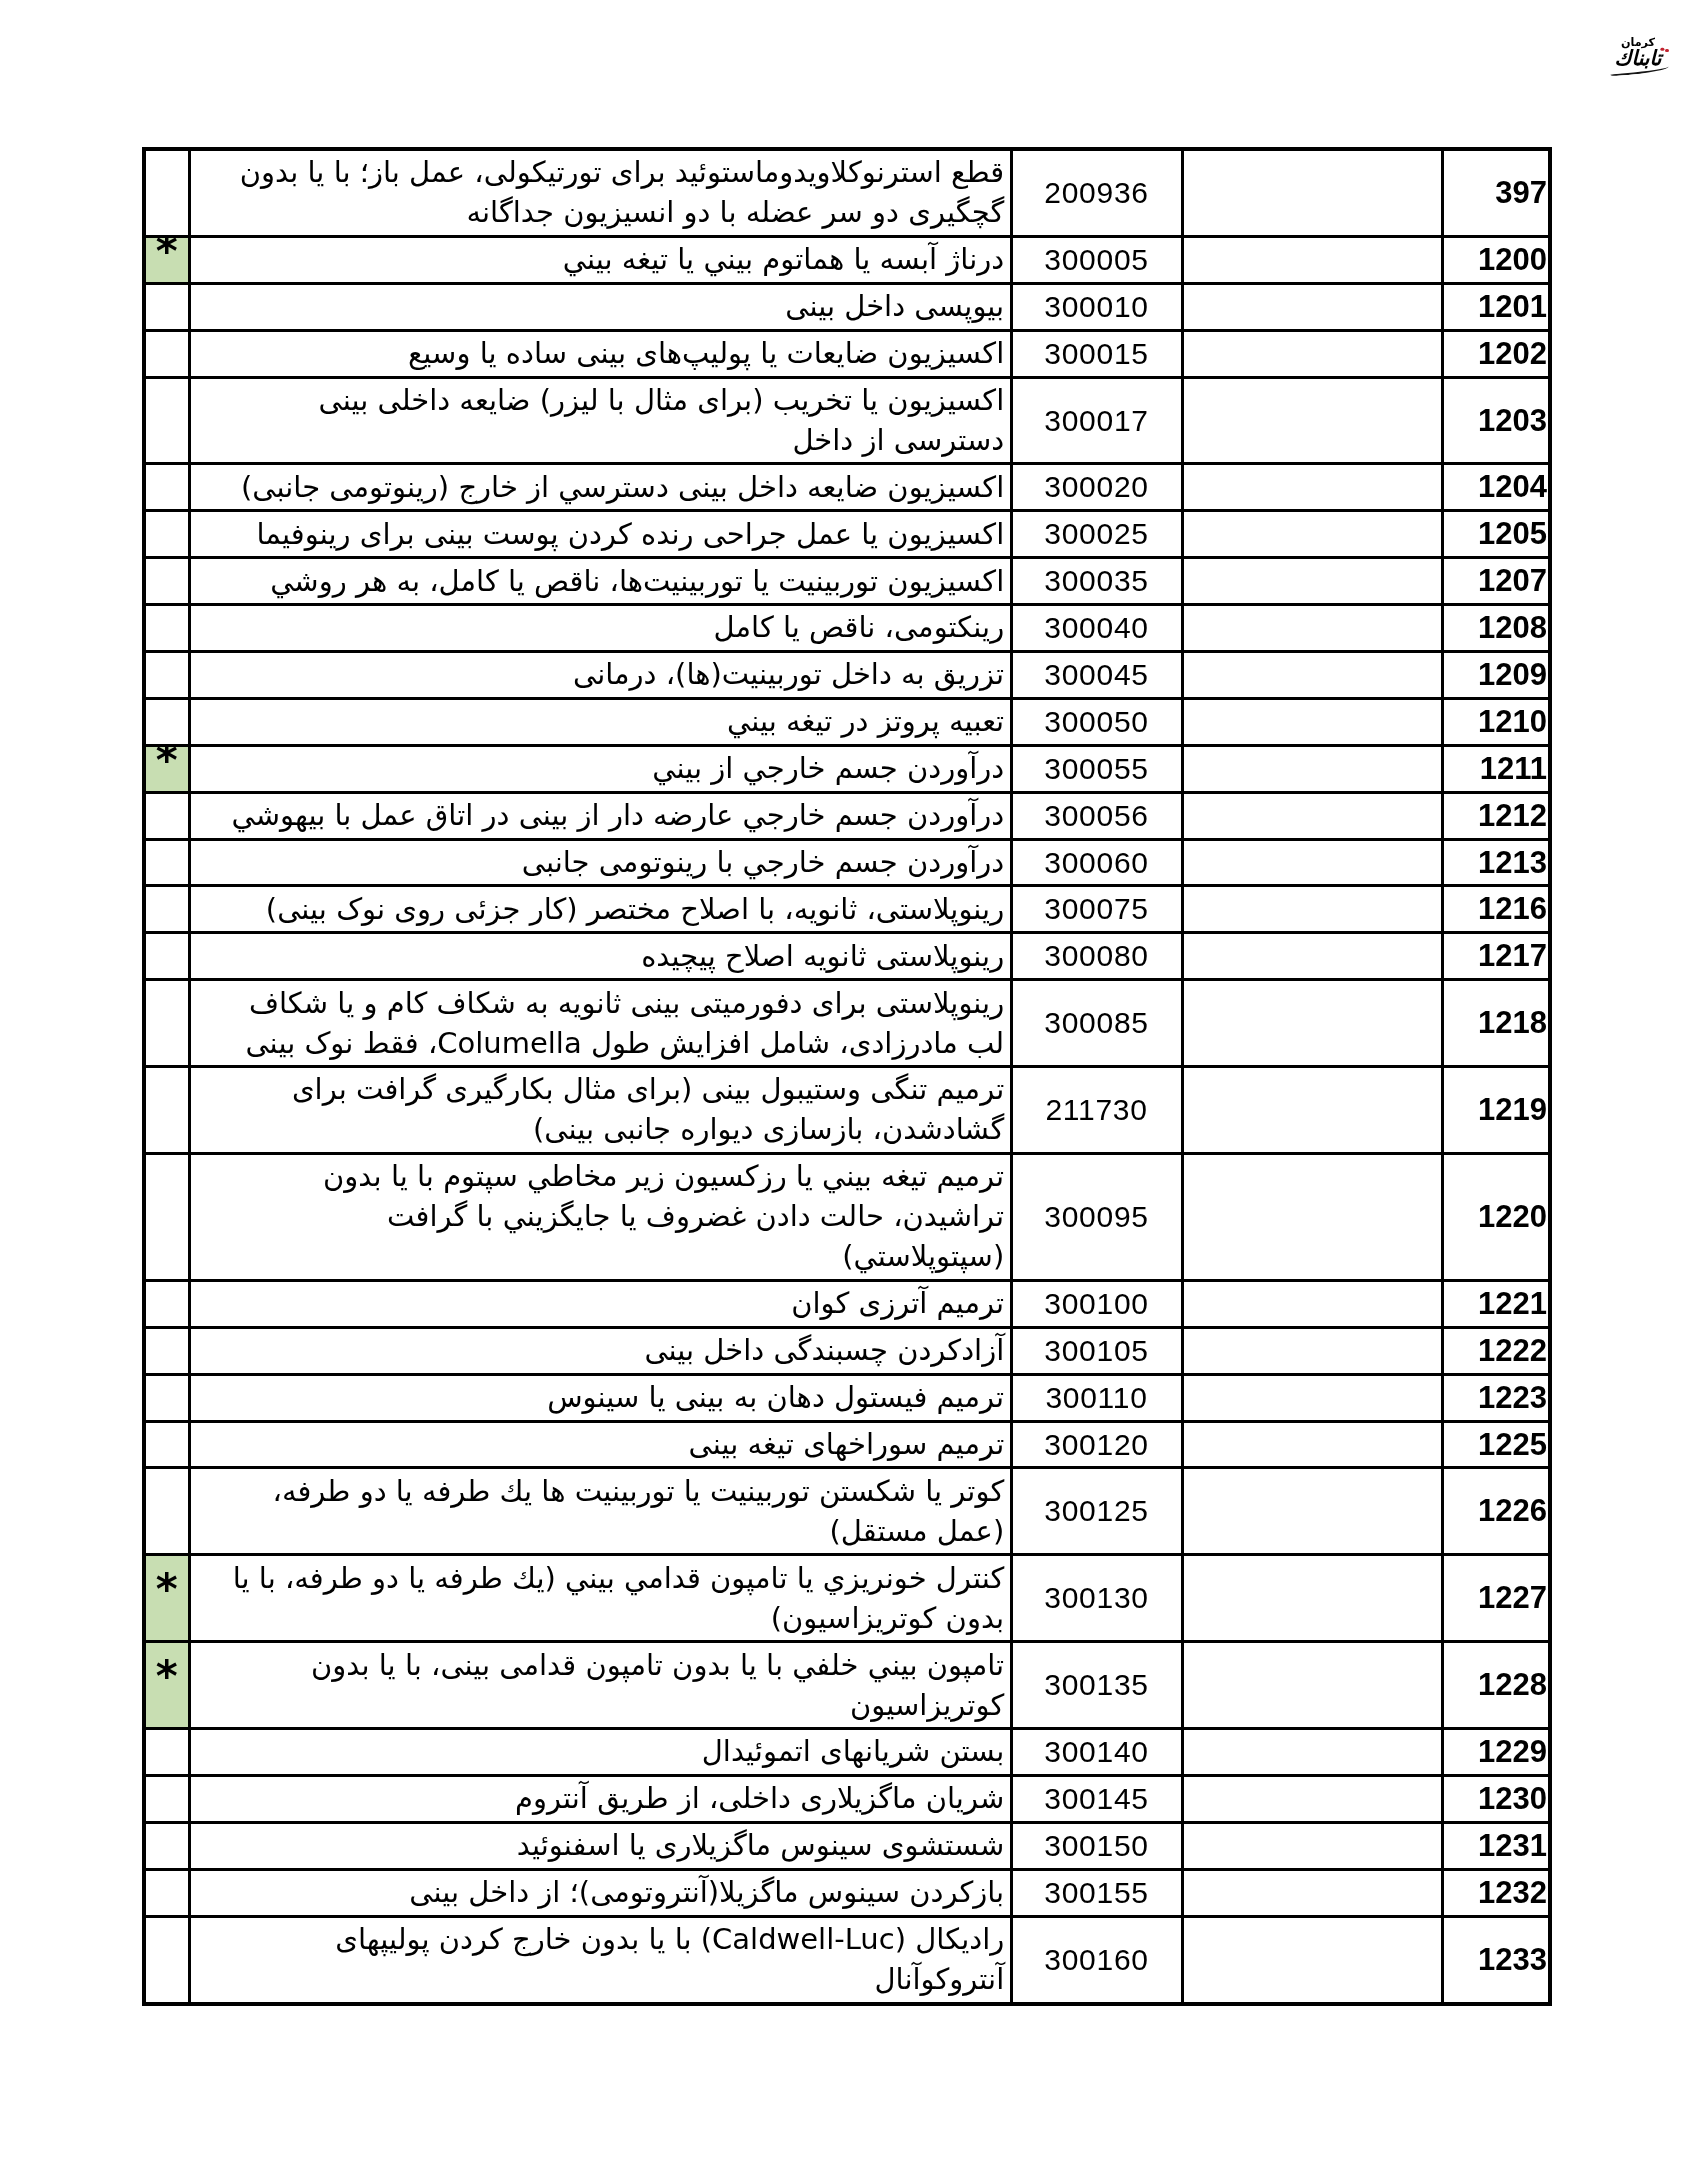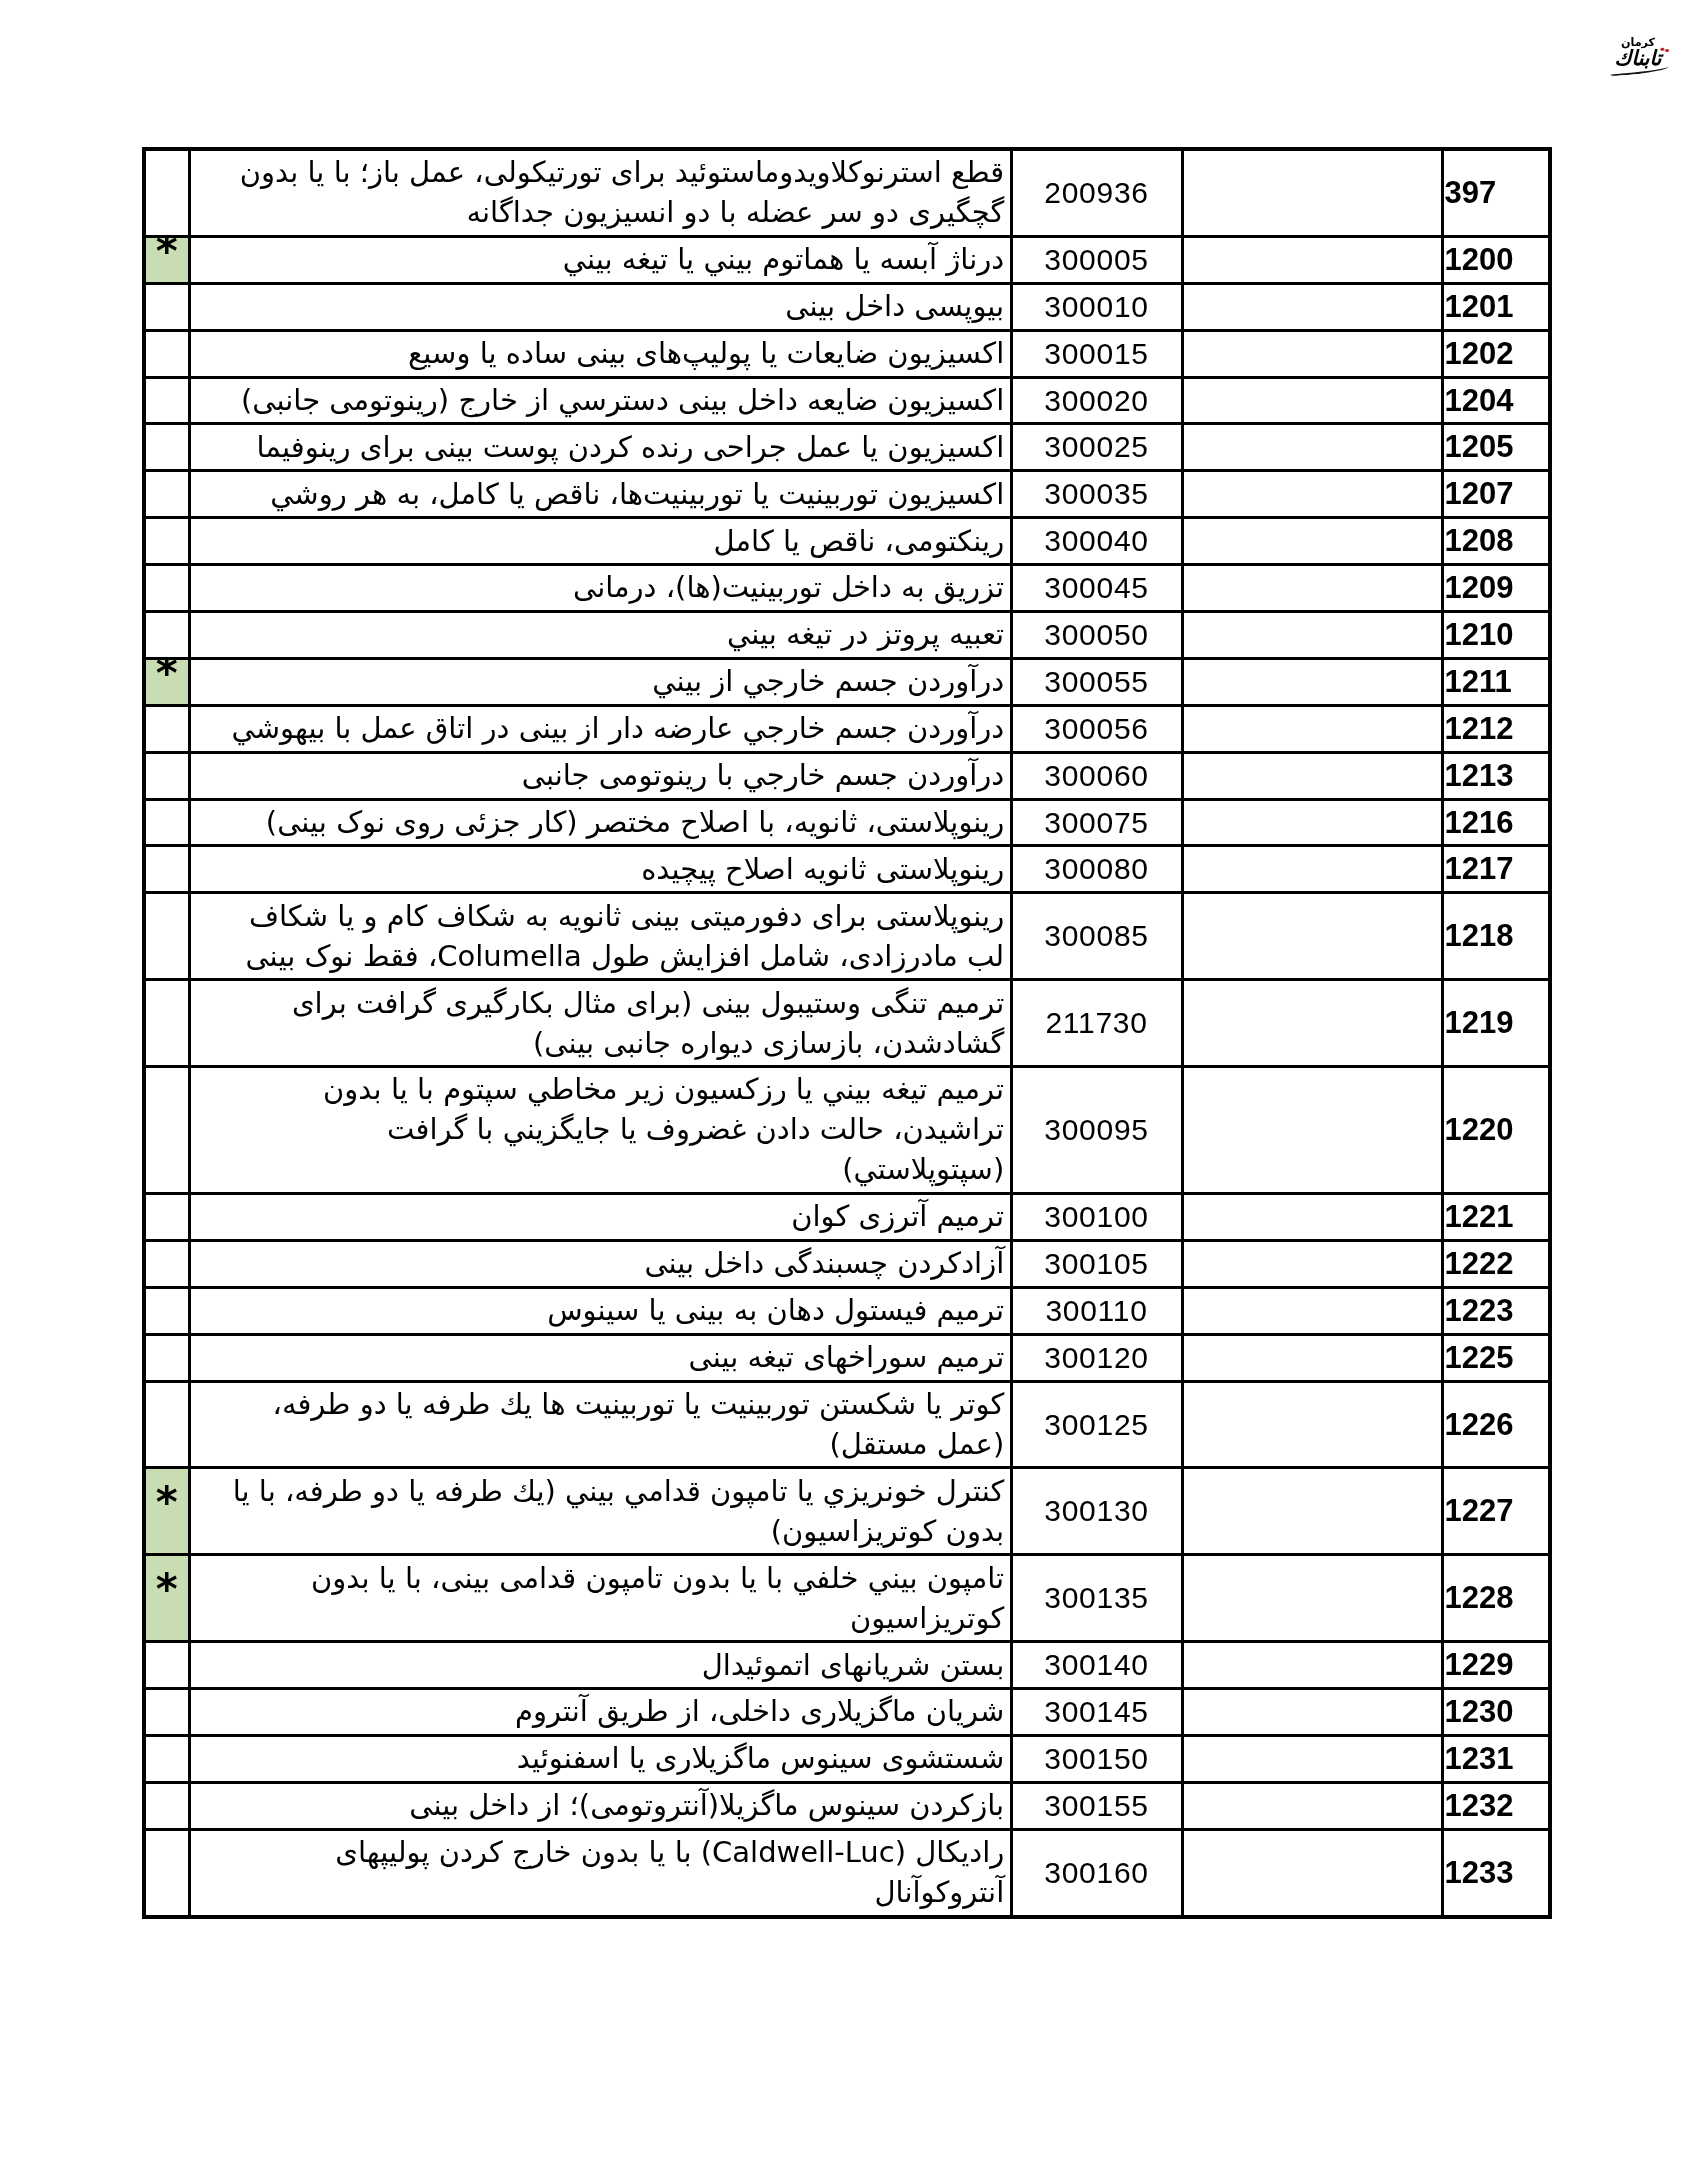--- a/index.html
+++ b/index.html
@@ -92,21 +92,21 @@
   td.cell-code {
     text-align: center;
     font-size: 30px;
     font-family: "Liberation Sans", "DejaVu Sans", sans-serif;
     letter-spacing: 0.7px;
   }
 
   td.cell-blank { background: #ffffff; }
 
   td.cell-num {
-    text-align: left;
+    text-align: right;
     font-size: 31px;
     font-weight: bold;
     font-family: "Liberation Sans", "DejaVu Sans", sans-serif;
   }
 </style>
 </head>
 <body>
 
 <div class="logo">
   <div class="logo-sub">كرمان</div>
@@ -144,20 +144,27 @@
         <td class="cell-blank"></td>
         <td class="cell-num">1201</td>
       </tr>
       <tr style="height: 42px;">
         <td class="cell-flag"></td>
         <td class="cell-desc" dir="rtl">اکسیزیون ضایعات یا پولیپ‌های بینی ساده یا وسیع</td>
         <td class="cell-code">300015</td>
         <td class="cell-blank"></td>
         <td class="cell-num">1202</td>
       </tr>
+      <tr style="height: 75px;">
+        <td class="cell-flag"></td>
+        <td class="cell-desc" dir="rtl">اکسیزیون یا تخریب (برای مثال با لیزر) ضایعه داخلی بینی دسترسی از داخل</td>
+        <td class="cell-code">300017</td>
+        <td class="cell-blank"></td>
+        <td class="cell-num">1203</td>
+      </tr>
       <tr style="height: 40px;">
         <td class="cell-flag"></td>
         <td class="cell-desc" dir="rtl">اکسيزيون ضايعه داخل بينی دسترسي از خارج (رینوتومی جانبی)</td>
         <td class="cell-code">300020</td>
         <td class="cell-blank"></td>
         <td class="cell-num">1204</td>
       </tr>
       <tr style="height: 40px;">
         <td class="cell-flag"></td>
         <td class="cell-desc" dir="rtl">اکسیزیون یا عمل جراحی رنده کردن پوست بینی برای رینوفیما</td>

